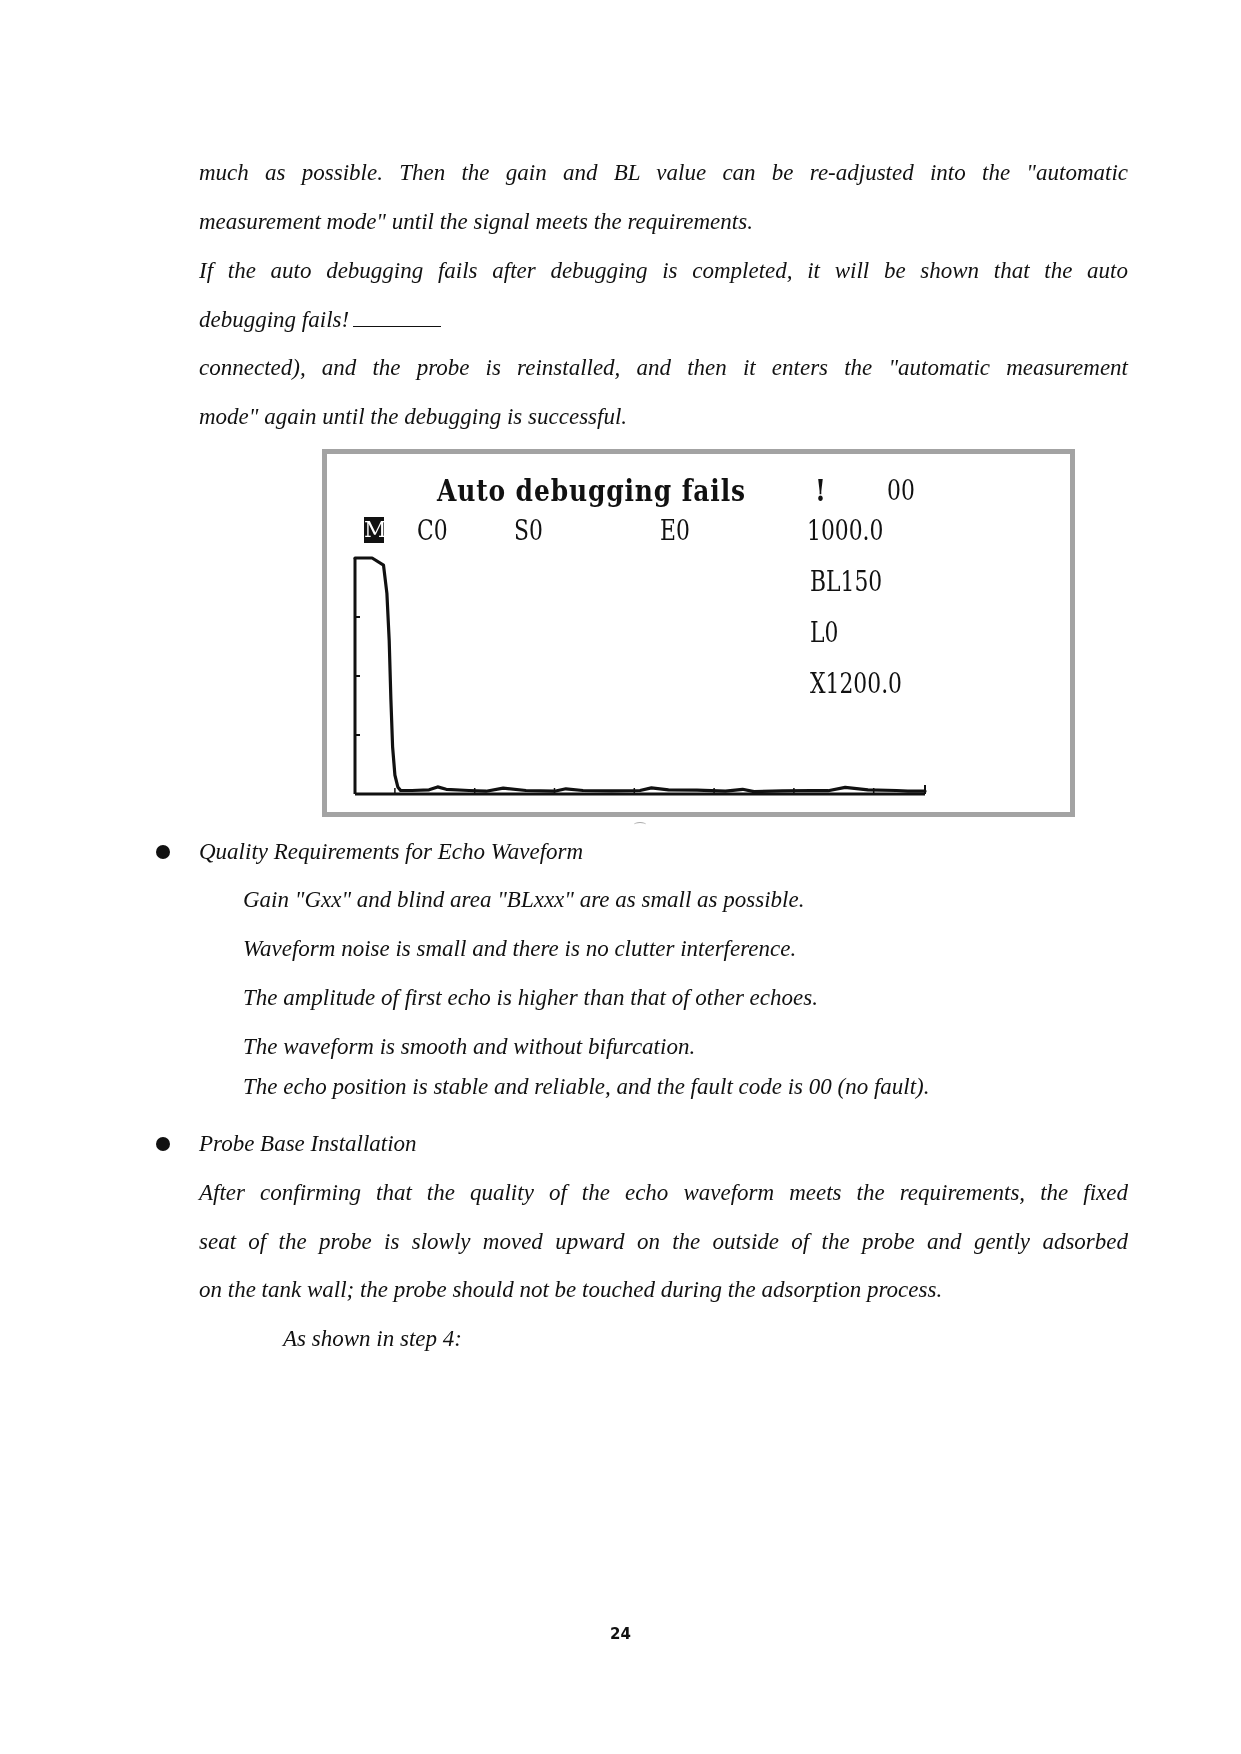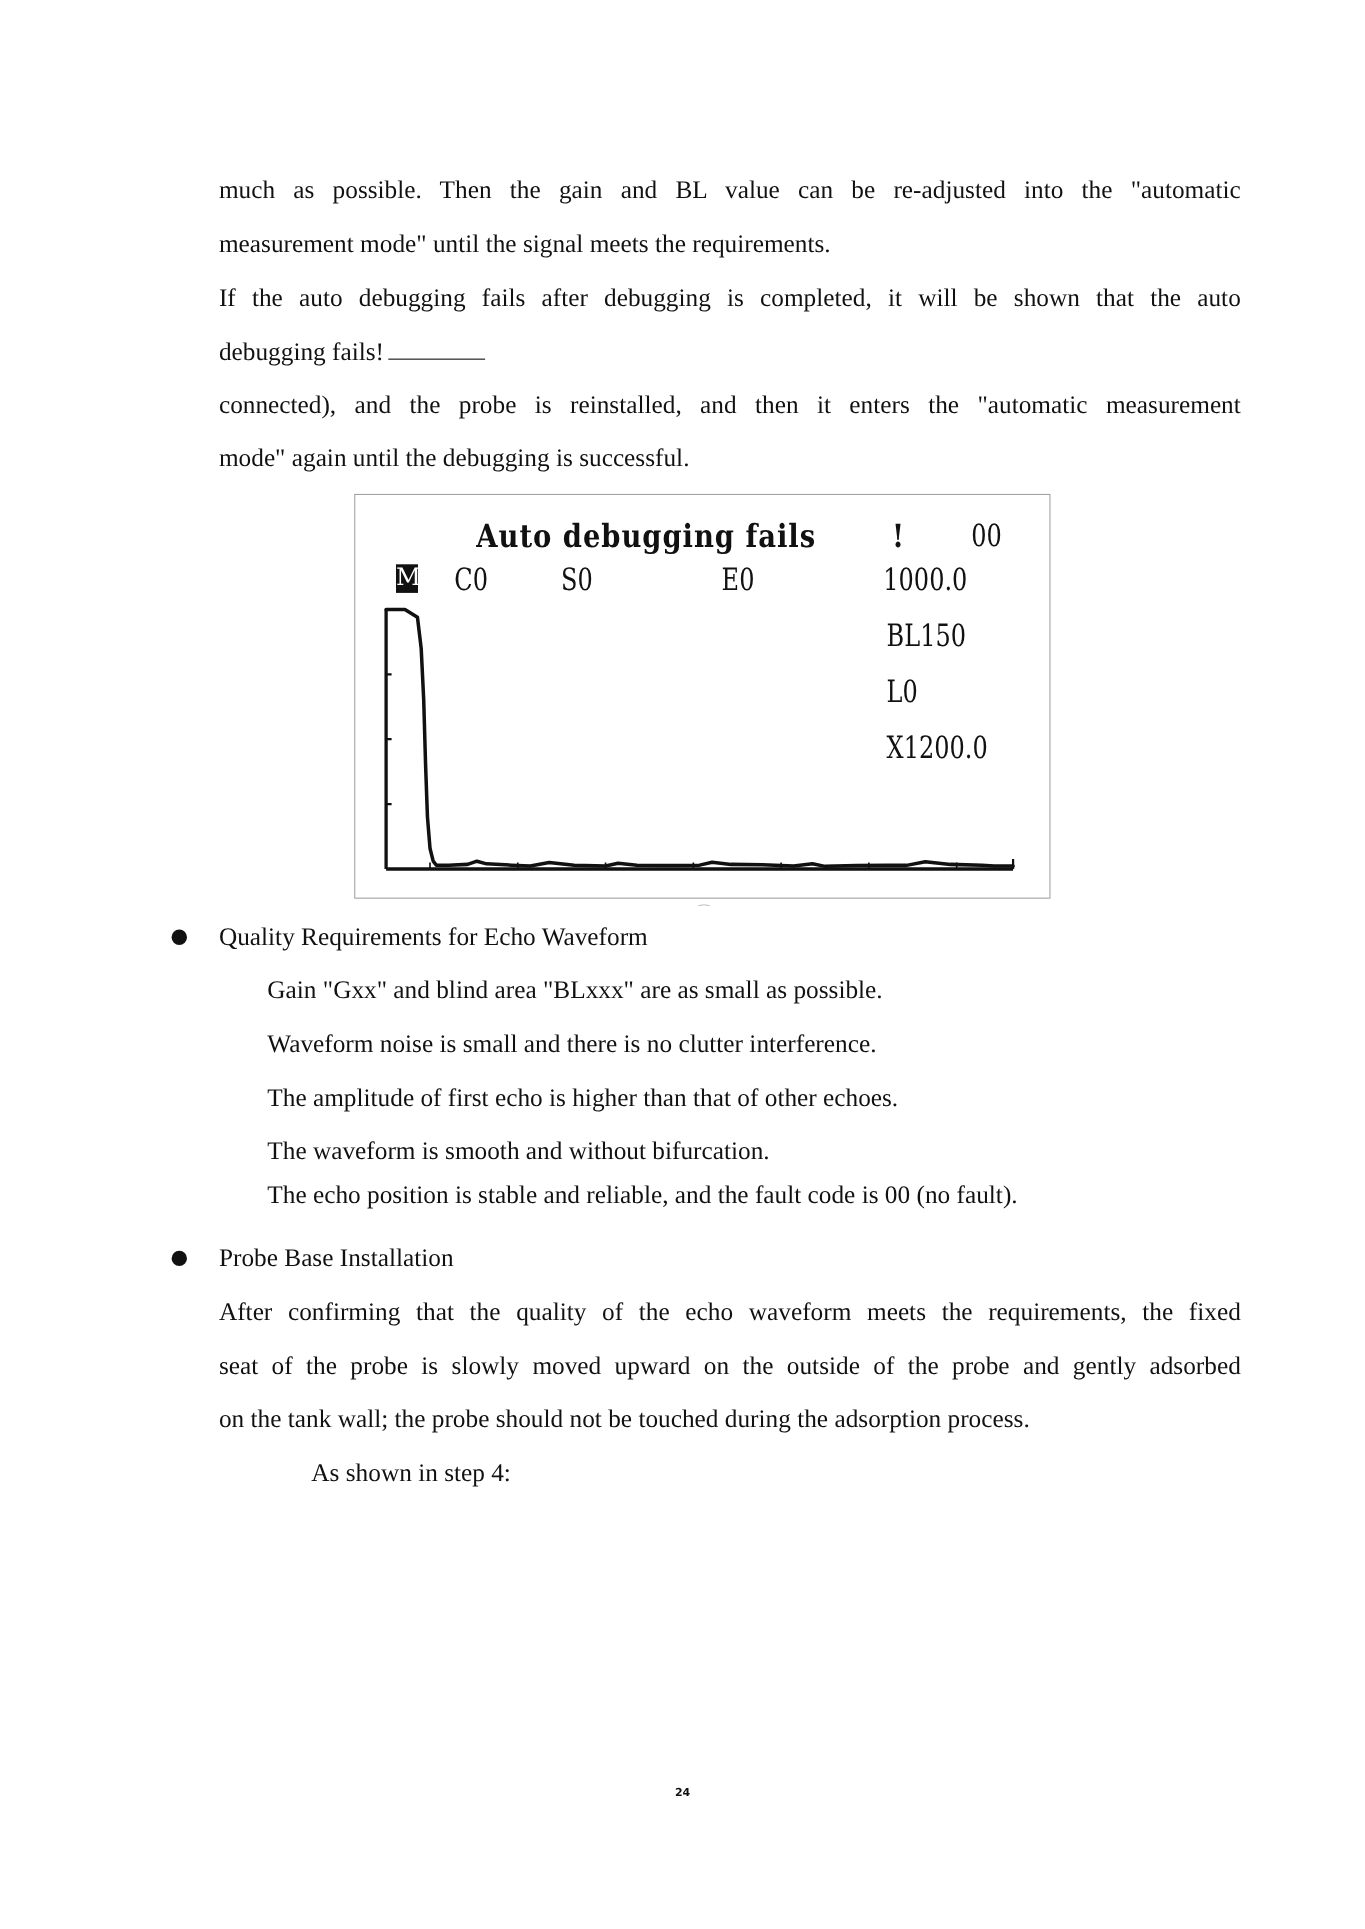--- a/index.html
+++ b/index.html
@@ -1,30 +1,30 @@
 <!DOCTYPE html>
 <html><head>
 <meta charset="utf-8">
 <style>
   html, body { margin: 0; padding: 0; background: #ffffff; }
   body { width: 1241px; height: 1754px; position: relative; overflow: hidden;
          font-family: "Liberation Serif", "DejaVu Serif", serif; color: #111; }
   .line { position: absolute; left: 199px; width: 929px; font-size: 23px; line-height: 30px;
-          white-space: nowrap; }
+          white-space: nowrap; font-style: italic; }
   .justify { text-align: justify; text-align-last: justify; white-space: normal; }
   .indent { left: 243px; }
   .bullet { position: absolute; left: 156px; width: 14px; height: 14px; border-radius: 50%; background: #111; }
   .blank { display: inline-block; width: 88px; border-bottom: 1.5px solid #111; height: 18px; vertical-align: baseline; margin: 0 6px 0 4px; }
-  #figure { position: absolute; left: 322px; top: 449px; width: 633px; height: 368px; border: 1px solid #a3a3a3; box-sizing: border-box; background: #fff; }
+  #figure { position: absolute; left: 322px; top: 449px; width: 753px; height: 368px; border: 5px solid #a3a3a3; box-sizing: border-box; background: #fff; }
   .lcd { position: absolute; font-family: "DejaVu Serif", "Liberation Serif", serif; color: #111; white-space: nowrap; }
   .lcd-title { font-size: 29px; font-weight: bold; letter-spacing: 1px; transform: scaleX(0.86); transform-origin: left top; }
   .lcd-num { font-size: 28px; transform: scaleX(0.78); transform-origin: left top; }
   .mode-box { position: absolute; background: #111; color: #fff; font-family: "DejaVu Serif", serif; font-size: 22px; text-align: center; line-height: 26px; width: 20px; height: 26px; }
   #wave-svg { position: absolute; left: 0; top: 0; }
-  .page-number { position: absolute; left: 0; width: 1241px; top: 1625px; text-align: center; font-family: "DejaVu Sans", "Liberation Sans", sans-serif; font-weight: bold; font-size: 10px; }
+  .page-number { position: absolute; left: 0; width: 1241px; top: 1625px; text-align: center; font-family: "DejaVu Sans", "Liberation Sans", sans-serif; font-weight: bold; font-size: 15px; }
   .smudge { position: absolute; left: 634px; top: 822px; width: 12px; height: 4px; border-top: 1px solid #aaa; border-radius: 50% 50% 0 0; }
 </style>
 </head>
 <body>
 
 <div class="line justify" style="top:158px;">much as possible. Then the gain and BL value can be re-adjusted into the "automatic</div>
 <div class="line" style="top:207px;">measurement mode" until the signal meets the requirements.</div>
 
 <div class="line justify" style="top:256px;">If the auto debugging fails after debugging is completed, it will be shown that the auto</div>
 <div class="line" style="top:305px; display:flex; justify-content:space-between;">

